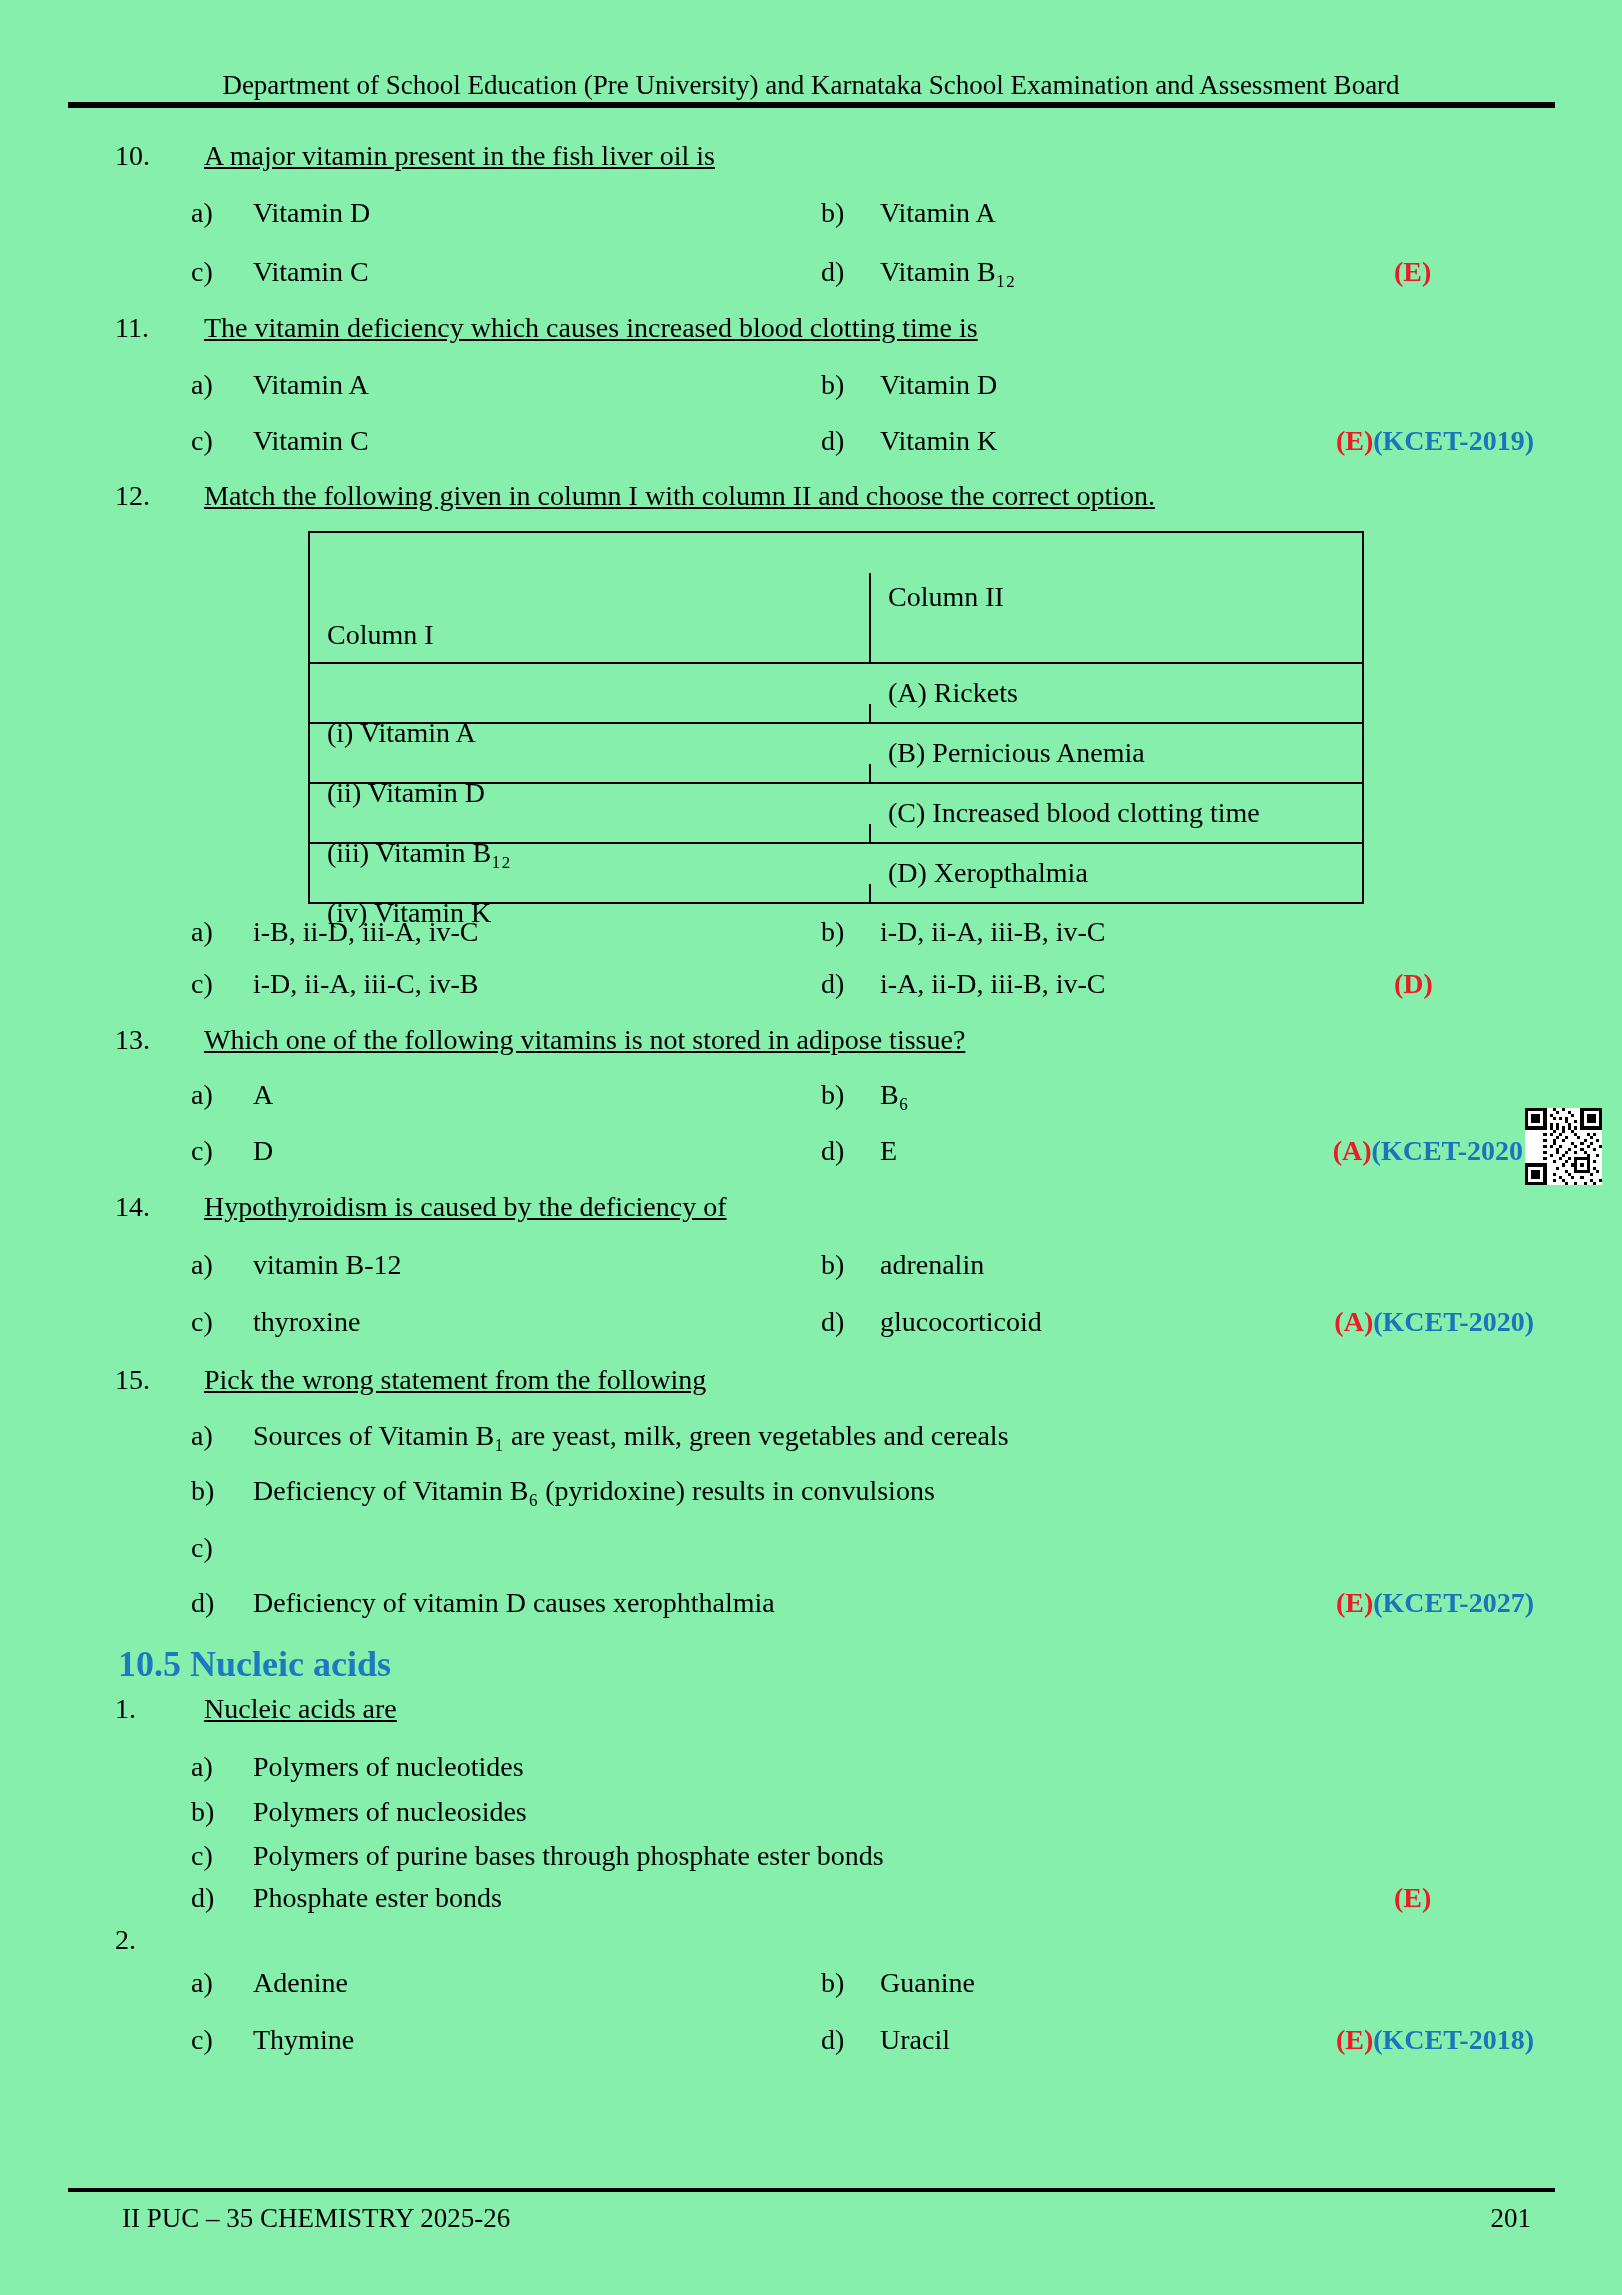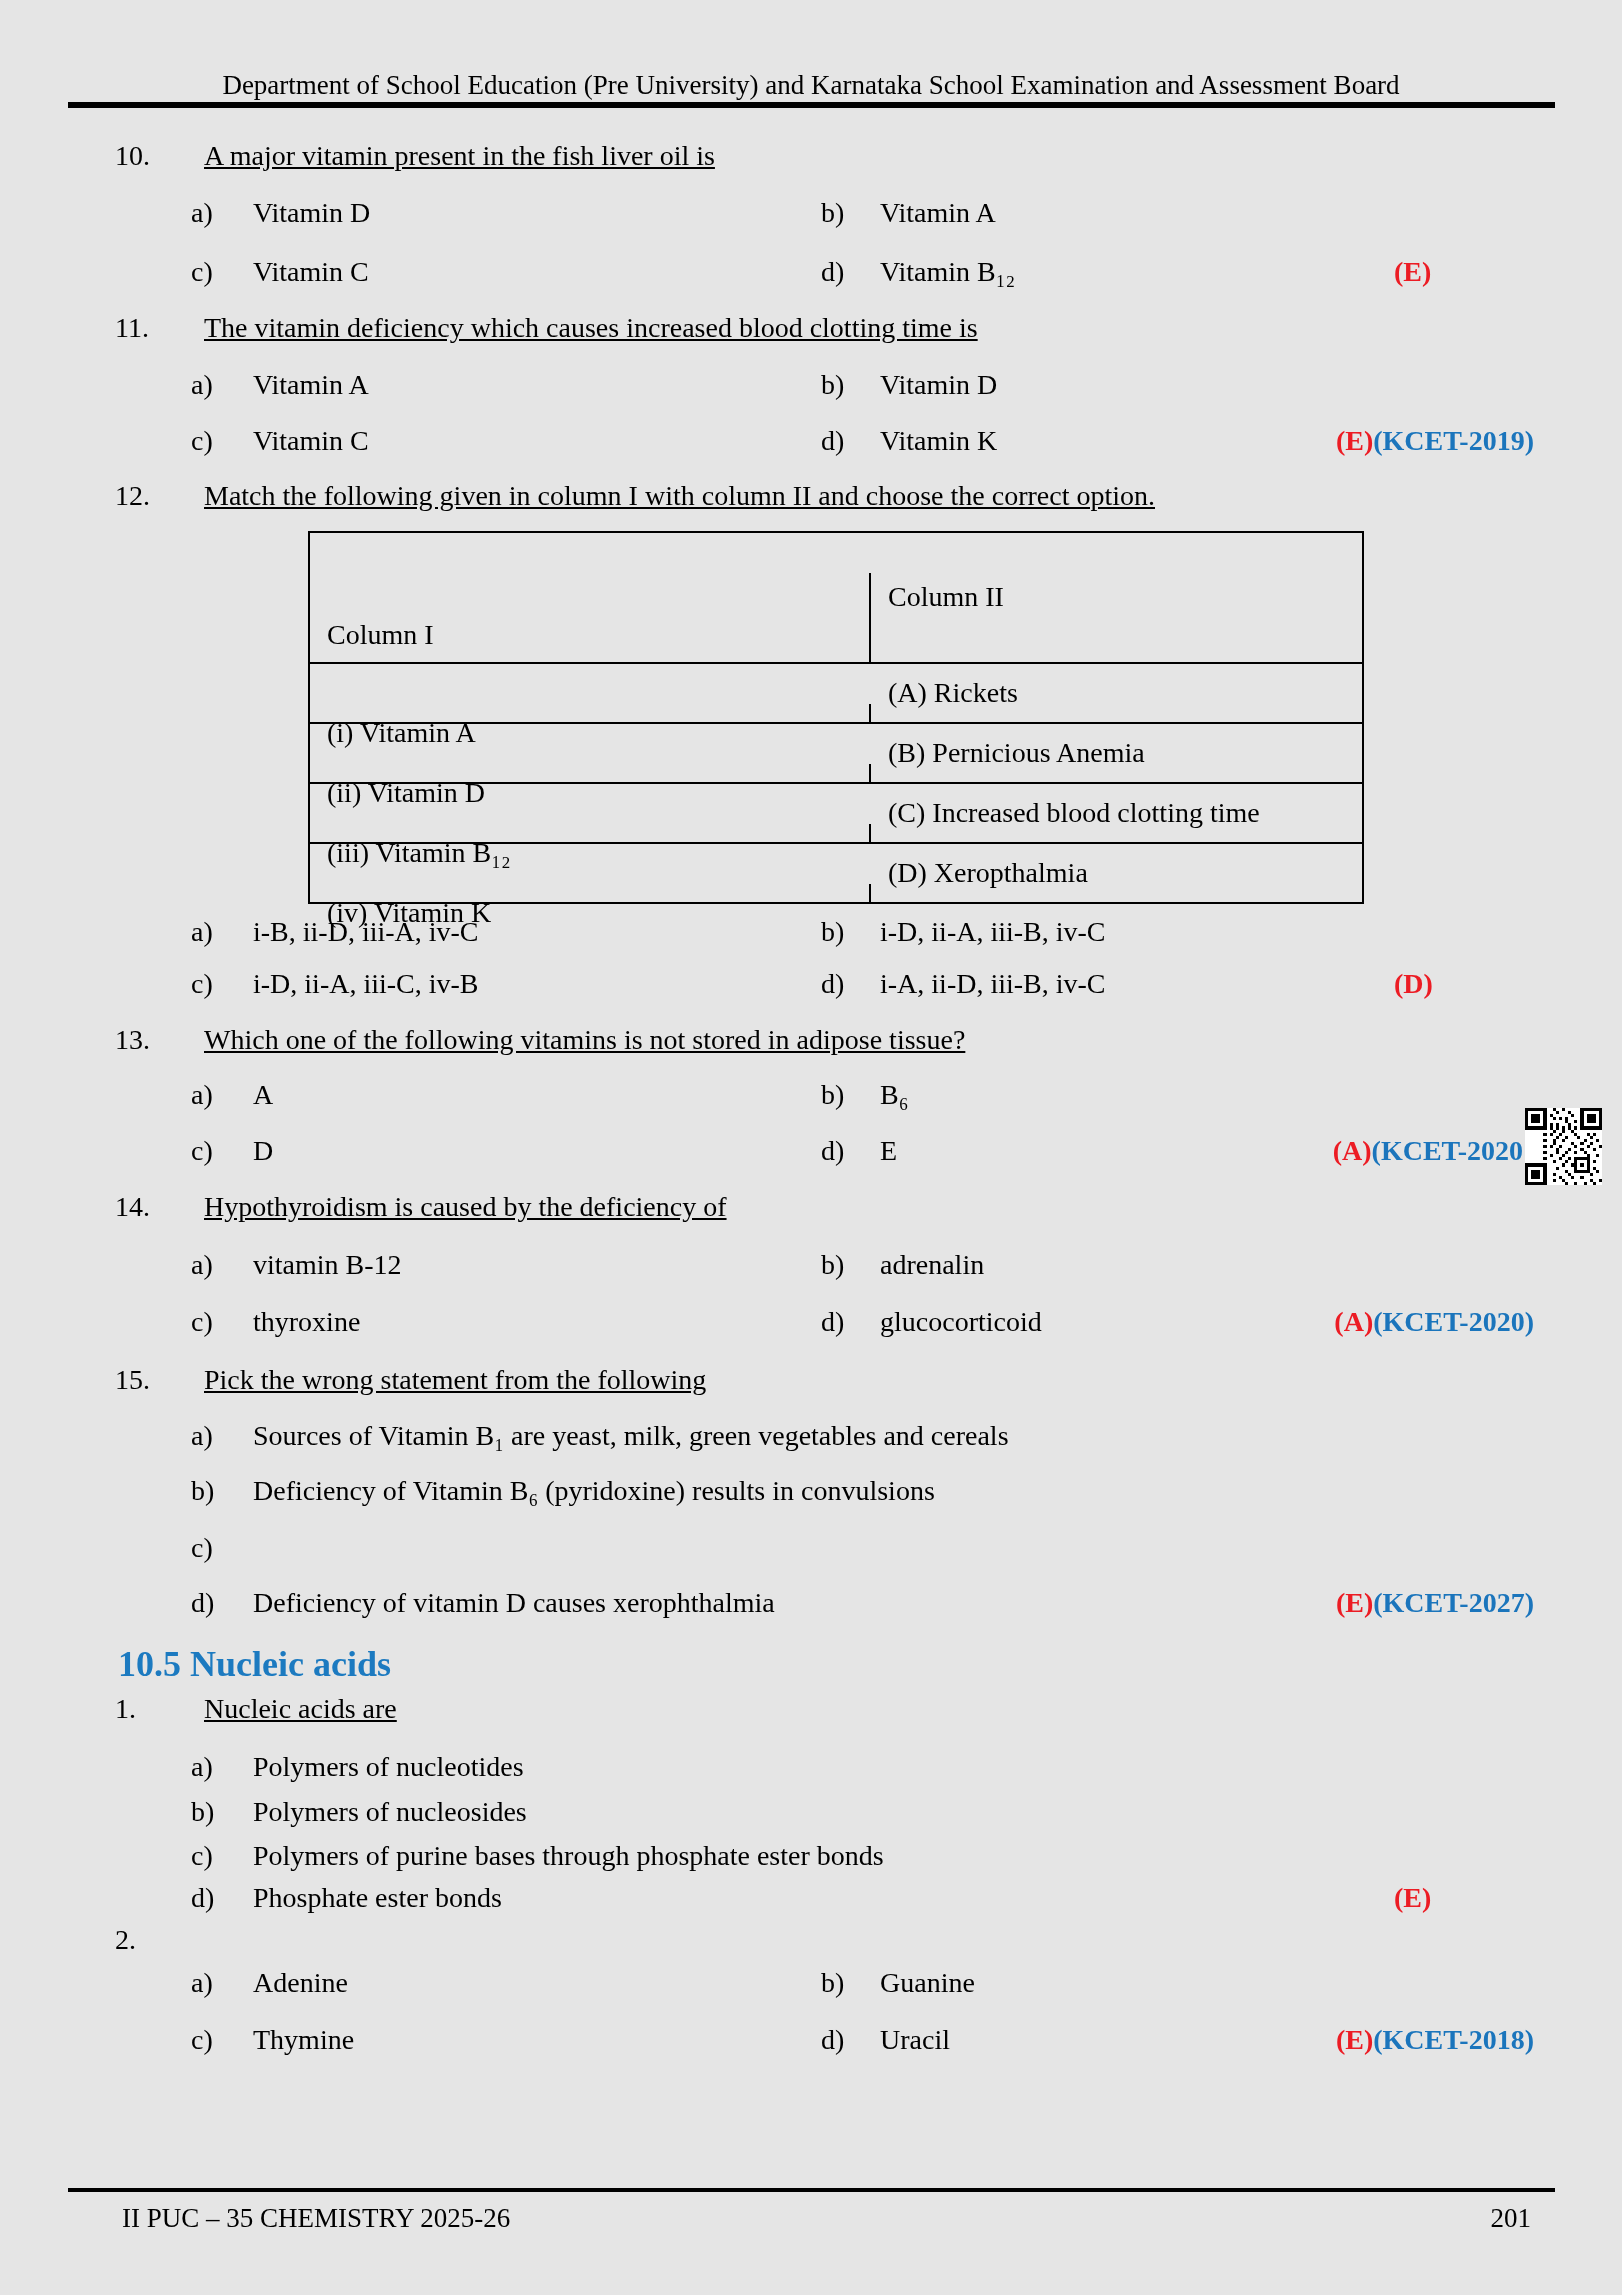--- a/index.html
+++ b/index.html
@@ -1,20 +1,20 @@
 <!DOCTYPE html>
 <html style="font-size:10.5px"><head>
 <meta charset="utf-8">
 <style>
   html,body{margin:0;padding:0;background:#ffffff;}
   .page{
     position:relative;
     width:1622px;
     height:2295px;
-    background:#e5e5e5;
+    background:#86efac;
     font-family:"Liberation Serif","DejaVu Serif",serif;
     color:#000;
     overflow:hidden;
   }
   .row{position:absolute;left:0;width:1622px;height:34px;line-height:34px;font-size:28px;white-space:nowrap;}
   .hdr{position:absolute;left:0;width:1622px;text-align:center;font-size:27px;line-height:33px;}
   .rule{position:absolute;left:68px;width:1487px;background:#000;}
   .num{position:absolute;left:115px;}
   .qt{position:absolute;left:204px;text-decoration:underline;}
   .ol1{position:absolute;left:191px;}

